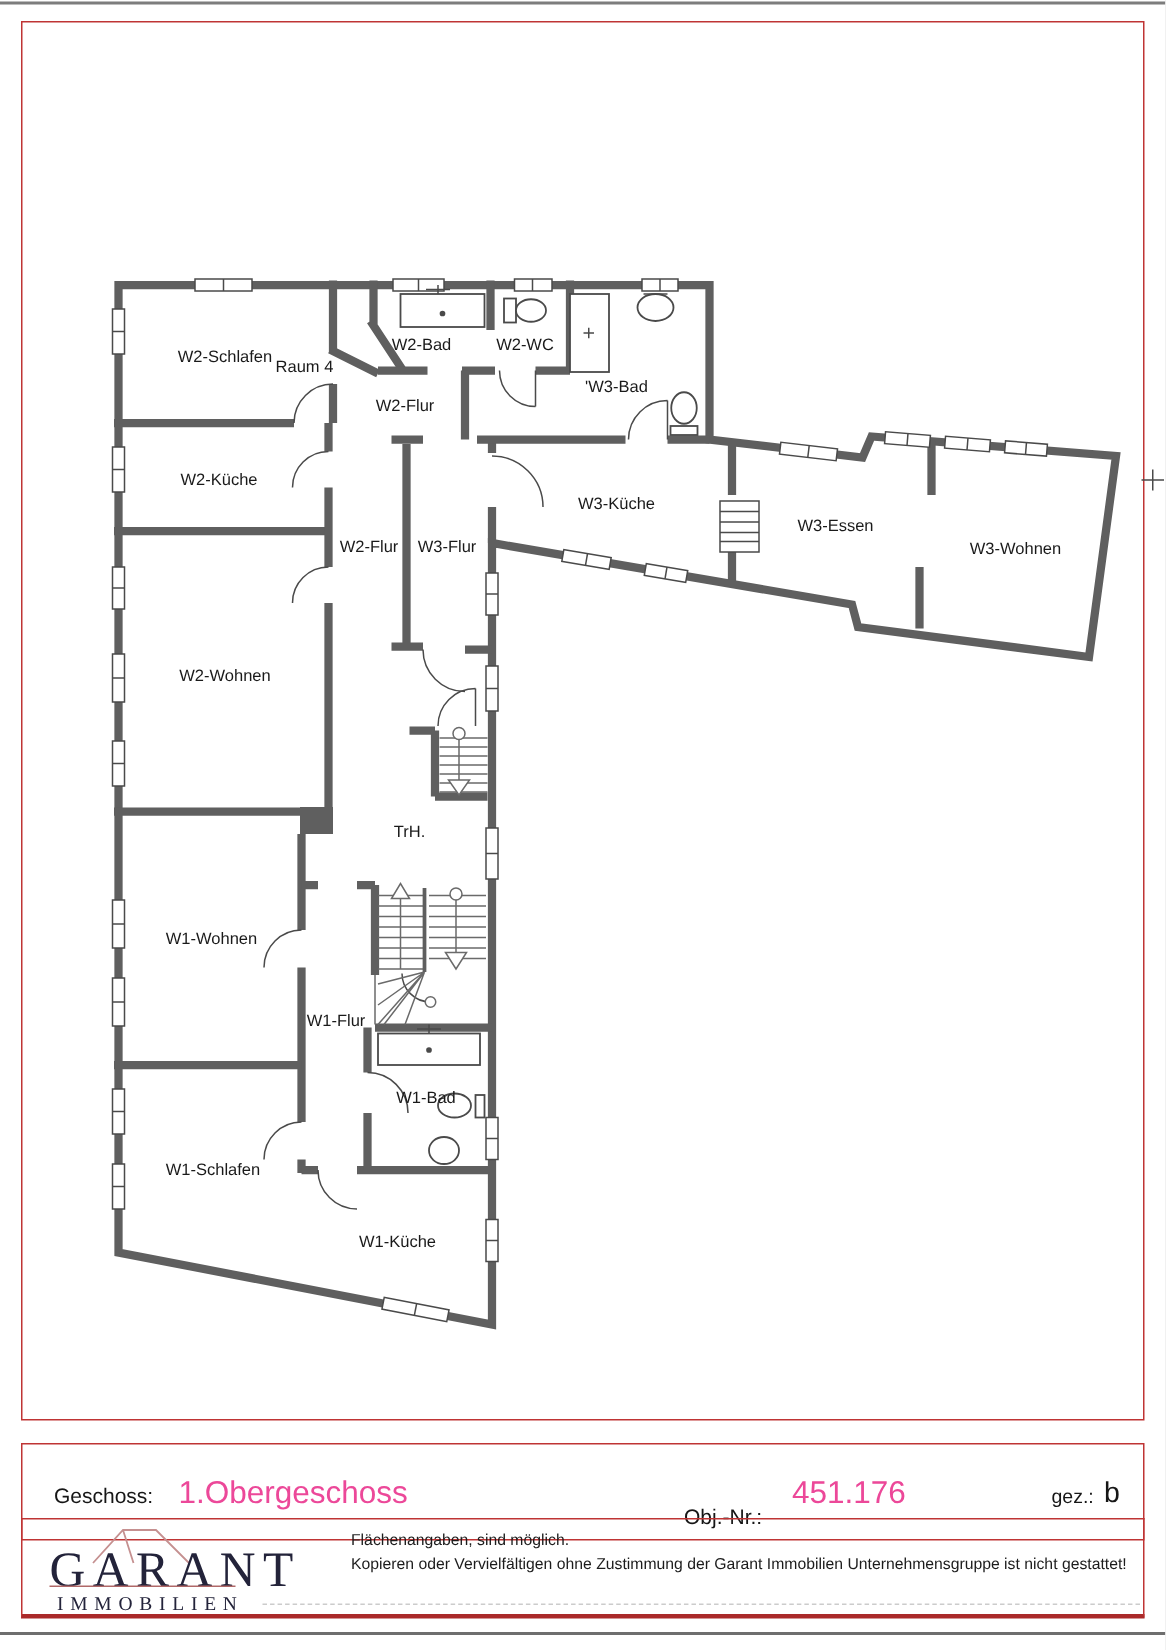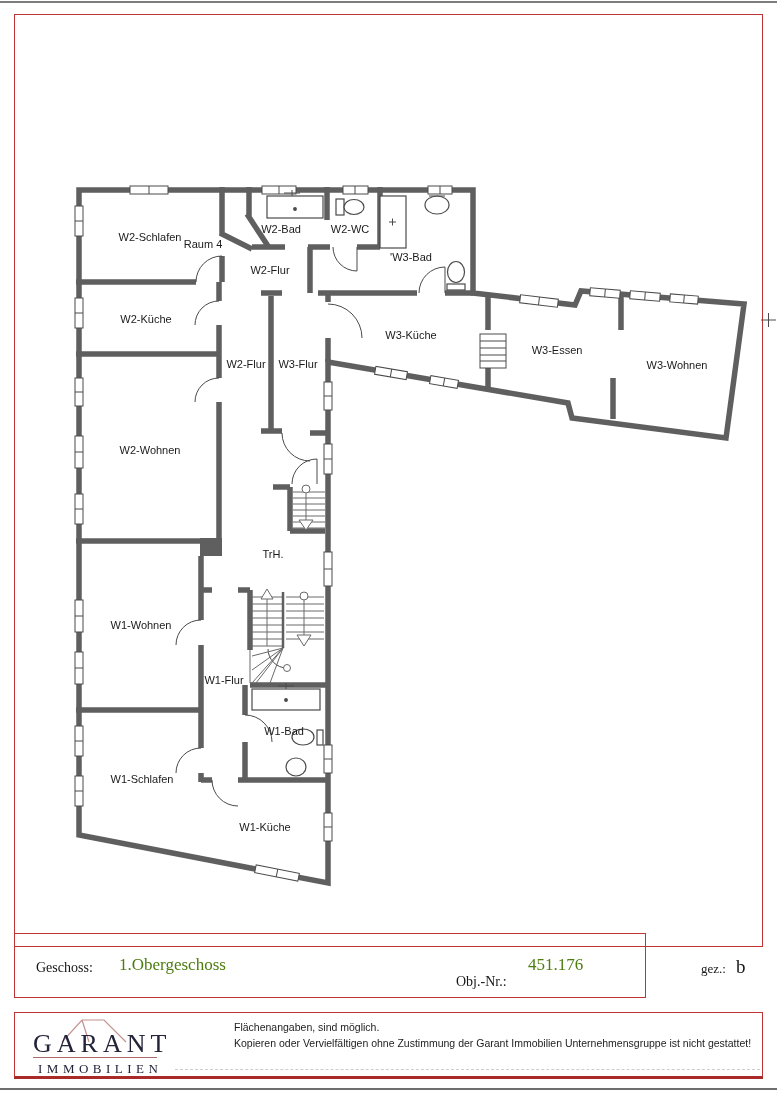--- a/index.html
+++ b/index.html
@@ -1,30 +1,30 @@
 <!DOCTYPE html>
 <html><head>
 <meta charset="utf-8">
 <style>
   html,body{margin:0;padding:0;background:#e8e8e8;}
   .page{position:relative;width:777px;height:1100px;background:#ffffff;overflow:hidden;
         font-family:"Liberation Sans",sans-serif;}
   .scanline{position:absolute;left:0;width:777px;background:#7d7d7d;}
   .frame{position:absolute;box-sizing:border-box;border:1.5px solid #bf3434;background:transparent;}
   #main-frame{left:14px;top:14px;width:749px;height:933px;}
-  #title-strip{left:14px;top:933px;width:632px;height:65px;font-family:Liberation Serif, serif;}
+  #title-strip{left:14px;top:962px;width:749px;height:65px;}
   #footer-strip{left:14px;top:1012px;width:749px;height:67px;border-bottom:3px solid #aa2a2a;}
   svg{position:absolute;left:0;top:0;}
   .tb-label{position:absolute;font-size:14px;color:#161616;white-space:nowrap;}
-  .tb-value-lg{position:absolute;font-size:17px;color:#4d7c0f;white-space:nowrap;}
+  .tb-value-lg{position:absolute;font-size:21px;color:#ec4899;white-space:nowrap;}
   .tb-value-md{position:absolute;font-size:19px;color:#161616;white-space:nowrap;}
   .logo{position:absolute;left:16px;top:5px;width:150px;height:58px;}
   .logo-roof{position:absolute;left:14px;top:0px;}
   .logo-name{position:absolute;left:2px;top:11px;font-family:"Liberation Serif",serif;
-             font-size:26px;letter-spacing:5px;color:#23233a;}
+             font-size:33px;letter-spacing:5px;color:#23233a;}
   .logo-underline{position:absolute;left:2px;top:39px;width:124px;height:1px;background:#b06868;}
   .logo-sub{position:absolute;left:7px;top:43px;font-size:13px;letter-spacing:4.5px;color:#23233a;font-family:Liberation Serif, serif;}
   .hinweise{position:absolute;left:169px;top:6px;width:580px;font-size:10.5px;
             line-height:16px;color:#1c1c1c;}
   .hinweise .ind{margin-left:50px;}
   .hx-dots{position:absolute;left:160px;top:56px;width:585px;border-top:1px dashed #cccccc;}
   text{font-family:"Liberation Sans",sans-serif;font-size:11px;fill:#1a1a1a;}
 </style>
 </head>
 <body>

